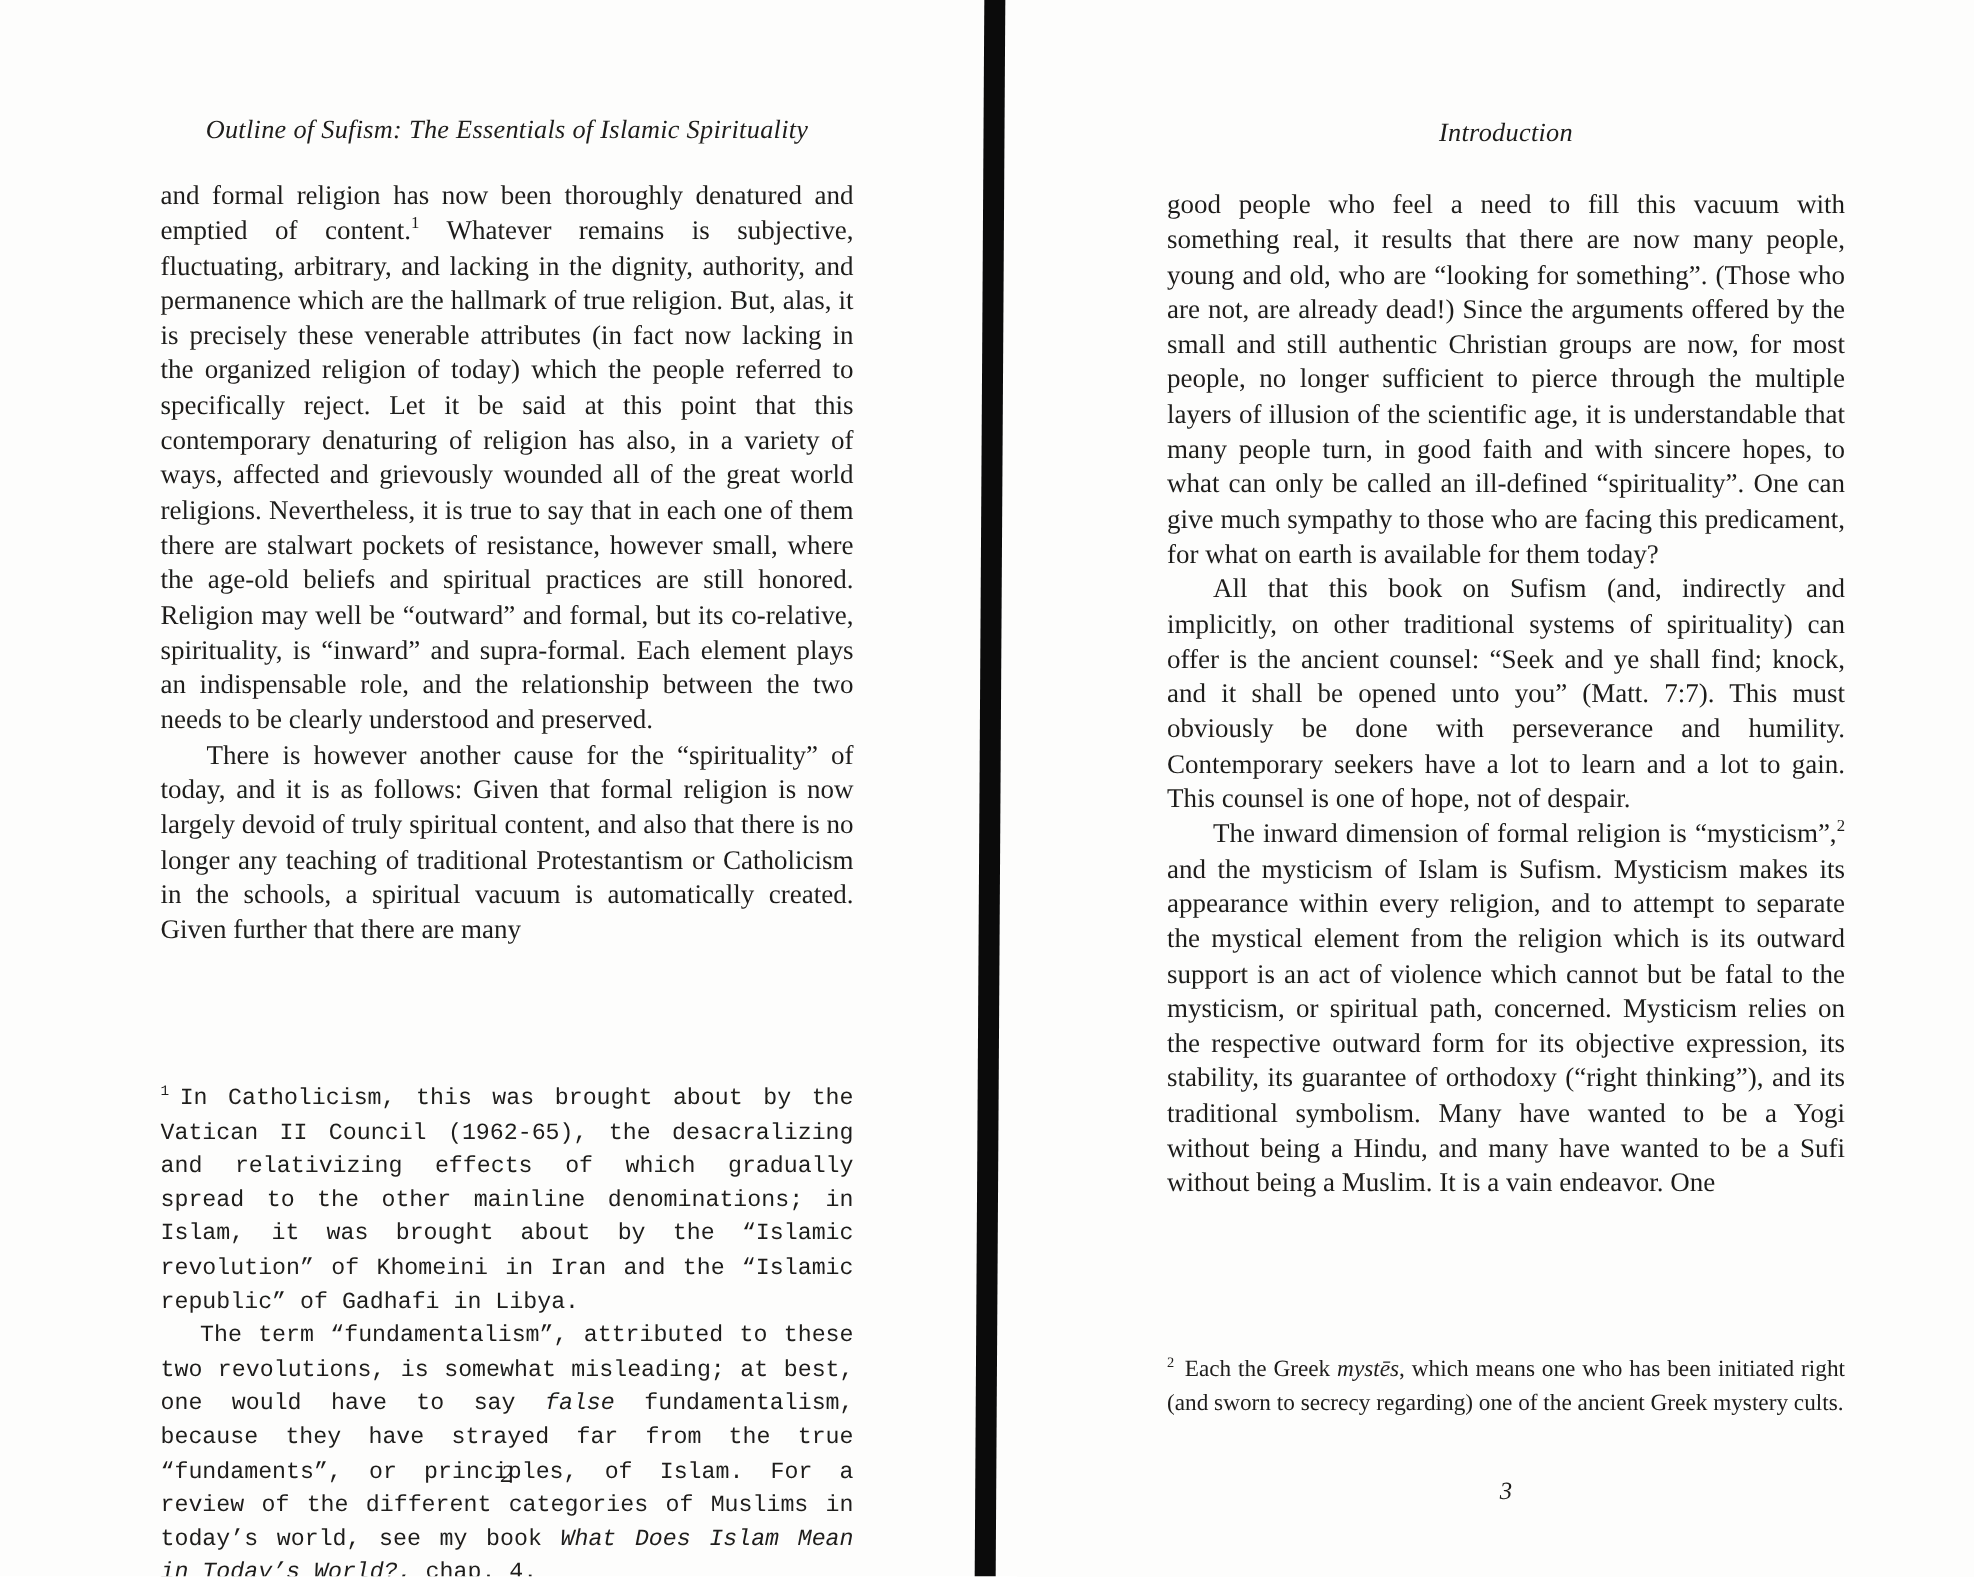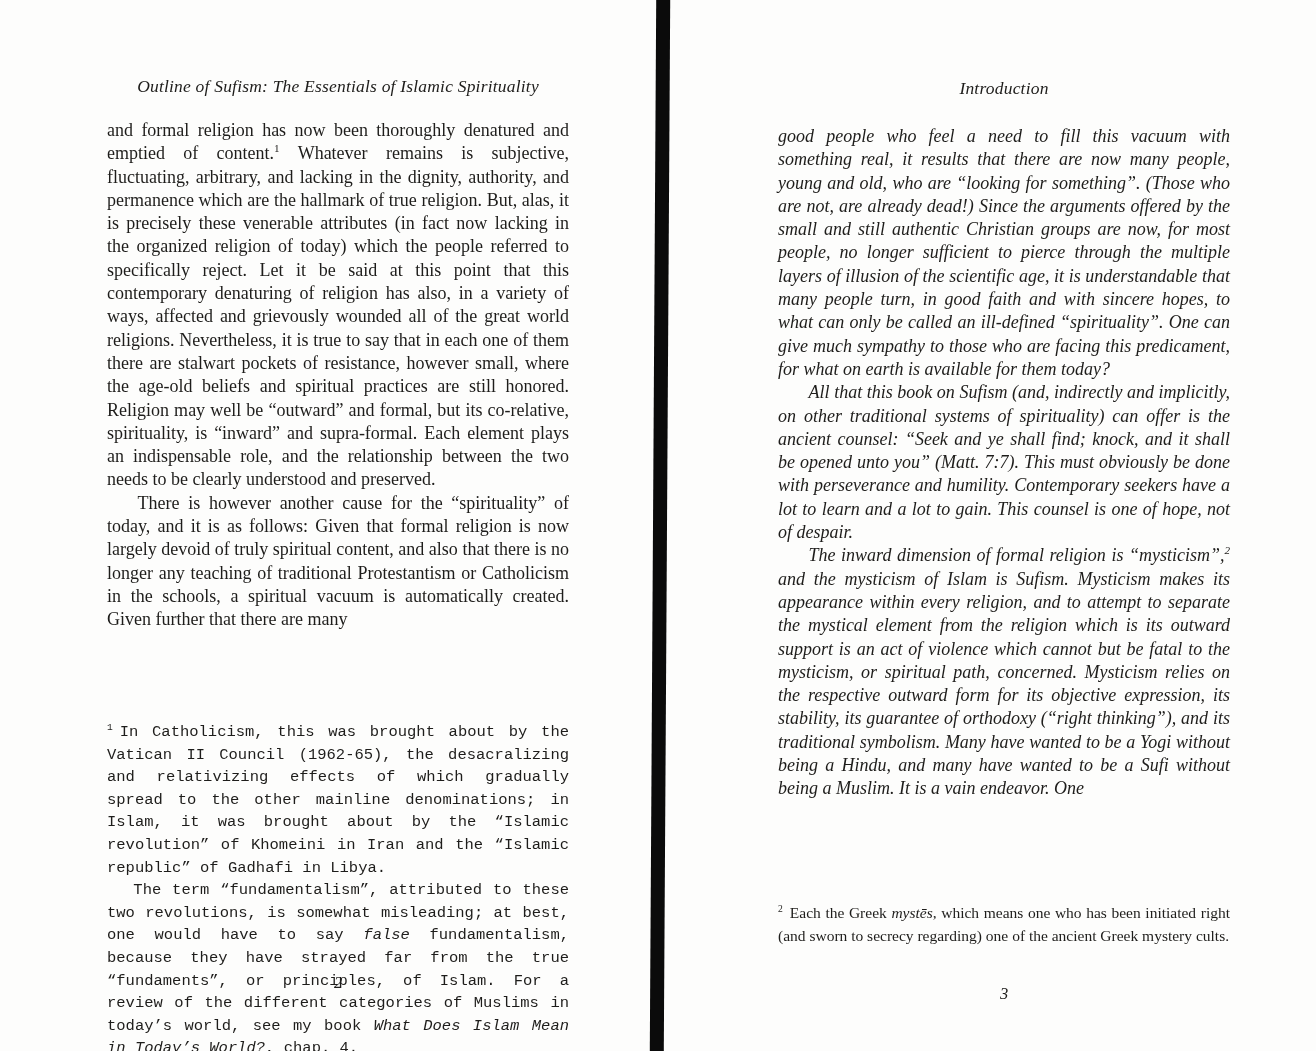--- a/index.html
+++ b/index.html
@@ -20,21 +20,21 @@
     font-size:17.5px;
     letter-spacing:.2px;
     white-space:nowrap;
   }
   .body-text{
     margin-top:22px;
     font-size:18px;
     line-height:23.3px;
     text-align:justify;
   }
-  .page-right .body-text{margin-top:26px;font-style:italic;}
+  .page-right .body-text{margin-top:26px;}
   .body-text p, .footnotes p{margin:0;}
   p.indent{text-indent:1.7em;}
   .footnotes{
     position:absolute;left:0;right:0;
     font-size:15.5px;
     line-height:22.6px;
     text-align:justify;
   }
   .page-left .footnotes{top:645px;font-family:Liberation Mono, monospace;}
   .page-right .footnotes{top:824px;}

